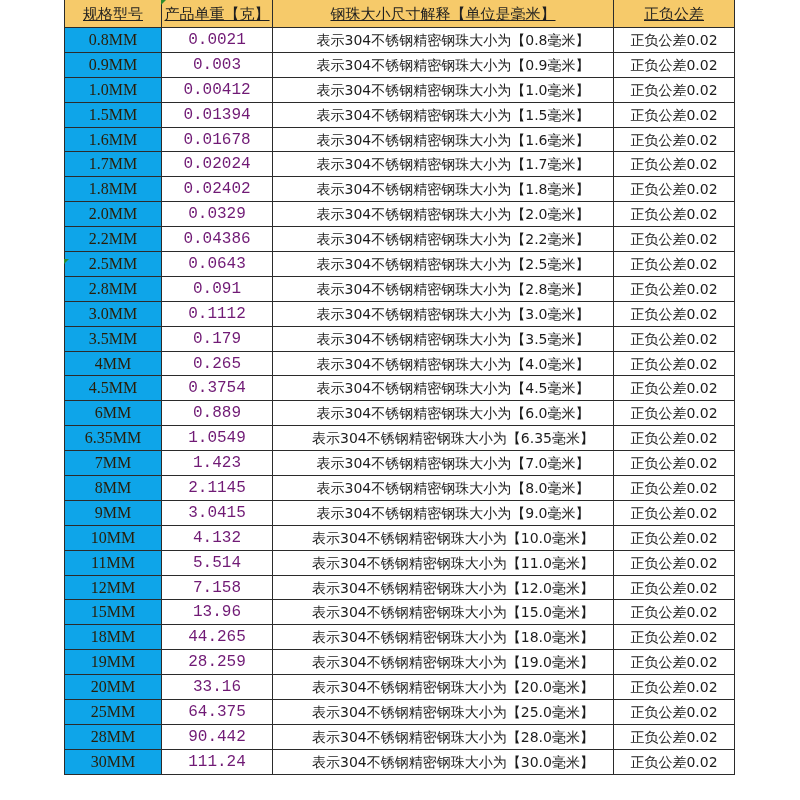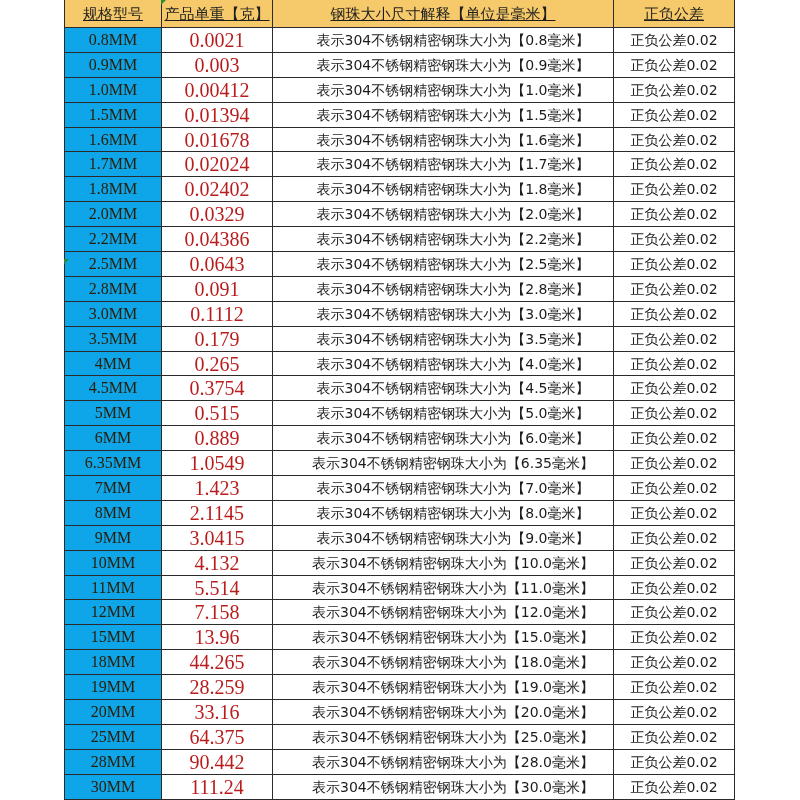--- a/index.html
+++ b/index.html
@@ -29,23 +29,23 @@
     }
     td.spec {
       background: #0ea5e9;
       font-family: "Liberation Serif", serif;
       font-size: 16px;
       color: #2a1e08;
       letter-spacing: 0px;
     }
     td.weight {
       background: #ffffff;
-      font-family: Liberation Serif, serif;
-      font-size: 20px;
-      color: #b91c1c;
+      font-family: Liberation Mono, monospace;
+      font-size: 16px;
+      color: #701a75;
     }
     td.desc {
       background: #ffffff;
       font-family: "DejaVu Sans", sans-serif;
       font-size: 14px;
       color: #1c1c1c;
       padding-left: 20px;
     }
     td.tol {
       background: #ffffff;
@@ -166,26 +166,20 @@
           <td class="desc">表示304不锈钢精密钢珠大小为【4.0毫米】</td>
           <td class="tol">正负公差0.02</td>
         </tr>
         <tr>
           <td class="spec">4.5MM</td>
           <td class="weight">0.3754</td>
           <td class="desc">表示304不锈钢精密钢珠大小为【4.5毫米】</td>
           <td class="tol">正负公差0.02</td>
         </tr>
         <tr>
-          <td class="spec">5MM</td>
-          <td class="weight">0.515</td>
-          <td class="desc">表示304不锈钢精密钢珠大小为【5.0毫米】</td>
-          <td class="tol">正负公差0.02</td>
-        </tr>
-        <tr>
           <td class="spec">6MM</td>
           <td class="weight">0.889</td>
           <td class="desc">表示304不锈钢精密钢珠大小为【6.0毫米】</td>
           <td class="tol">正负公差0.02</td>
         </tr>
         <tr>
           <td class="spec">6.35MM</td>
           <td class="weight">1.0549</td>
           <td class="desc">表示304不锈钢精密钢珠大小为【6.35毫米】</td>
           <td class="tol">正负公差0.02</td>

